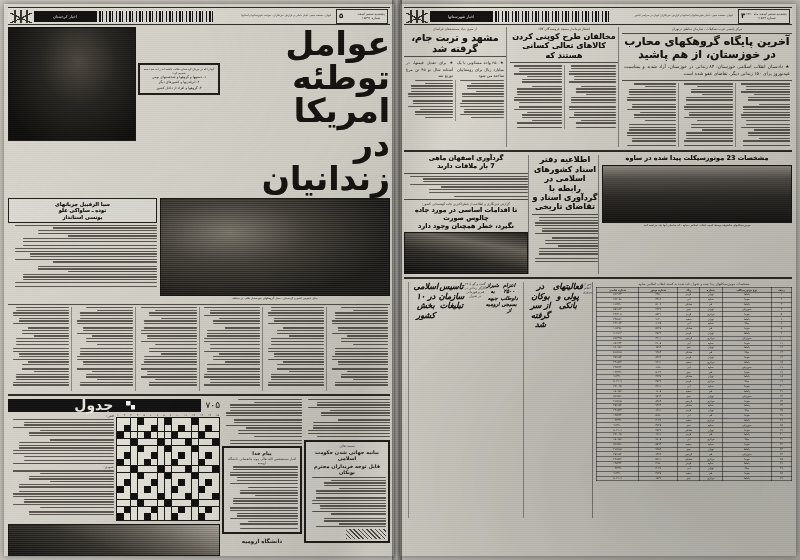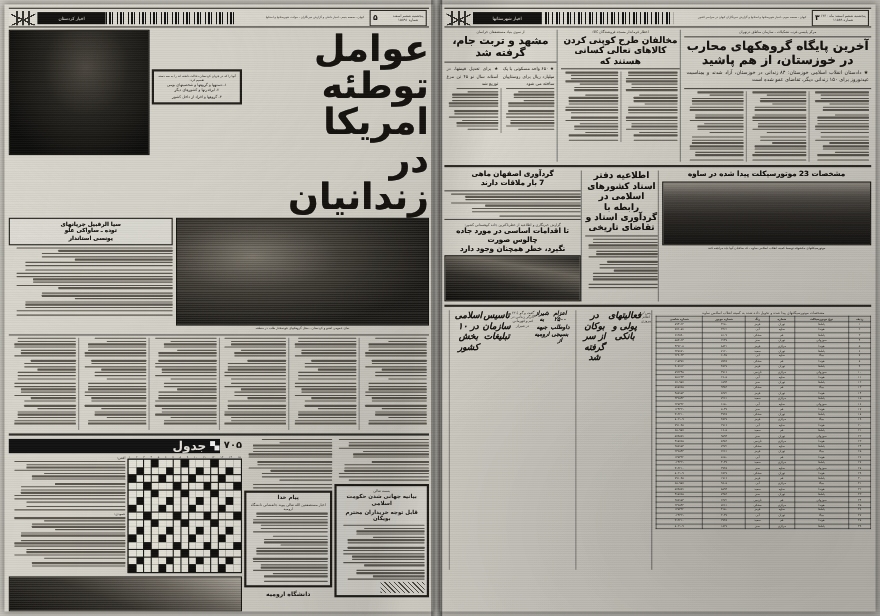--- a/index.html
+++ b/index.html
@@ -162,31 +162,31 @@
     direction:rtl;text-align:center;font-size:5px;font-weight:bold;
     color:#15120e;line-height:1.3;margin-bottom:1px;
   }
   .numlist{direction:rtl;font-size:3.4px;line-height:1.5;color:#24211c;text-align:center;}
 
   
   .xwrap{direction:rtl;}
   .xhead{display:flex;align-items:center;direction:rtl;gap:4px;margin-bottom:2px;}
   .xlogo{
     background:#111;color:#f0ede5;flex:1;height:13px;
-    display:flex;align-items:center;gap:3px;
-    font-size:11px;font-weight:bold;letter-spacing:1px;
+    display:flex;align-items:center;justify-content:center;gap:13px;
+    font-size:14px;font-weight:bold;letter-spacing:1px;
   }
   .xlogo .chk{
     width:9px;height:9px;
     background:
       linear-gradient(#fff 0 0) 0 0/4.5px 4.5px no-repeat,
       linear-gradient(#fff 0 0) 4.5px 4.5px/4.5px 4.5px no-repeat,
       #111;
   }
-  .xnum{font-size:9px;font-weight:bold;color:#15120e;}
+  .xnum{font-size:9px;font-weight:normal;color:#15120e;}
   .grid{
     display:grid;border:1px solid #1a1814;background:#1a1814;gap:.5px;
     padding:.5px;
   }
   .cell{background:#eceadf;width:100%;aspect-ratio:1/1;}
   .cell.b{background:#100f0d;}
   .gridlabels{display:flex;justify-content:space-between;direction:rtl;font-size:2.6px;color:#2e2b25;padding:0 1px;}
 
   
   .dtable{direction:rtl;width:100%;border-collapse:collapse;font-size:2.6px;color:#242119;}

